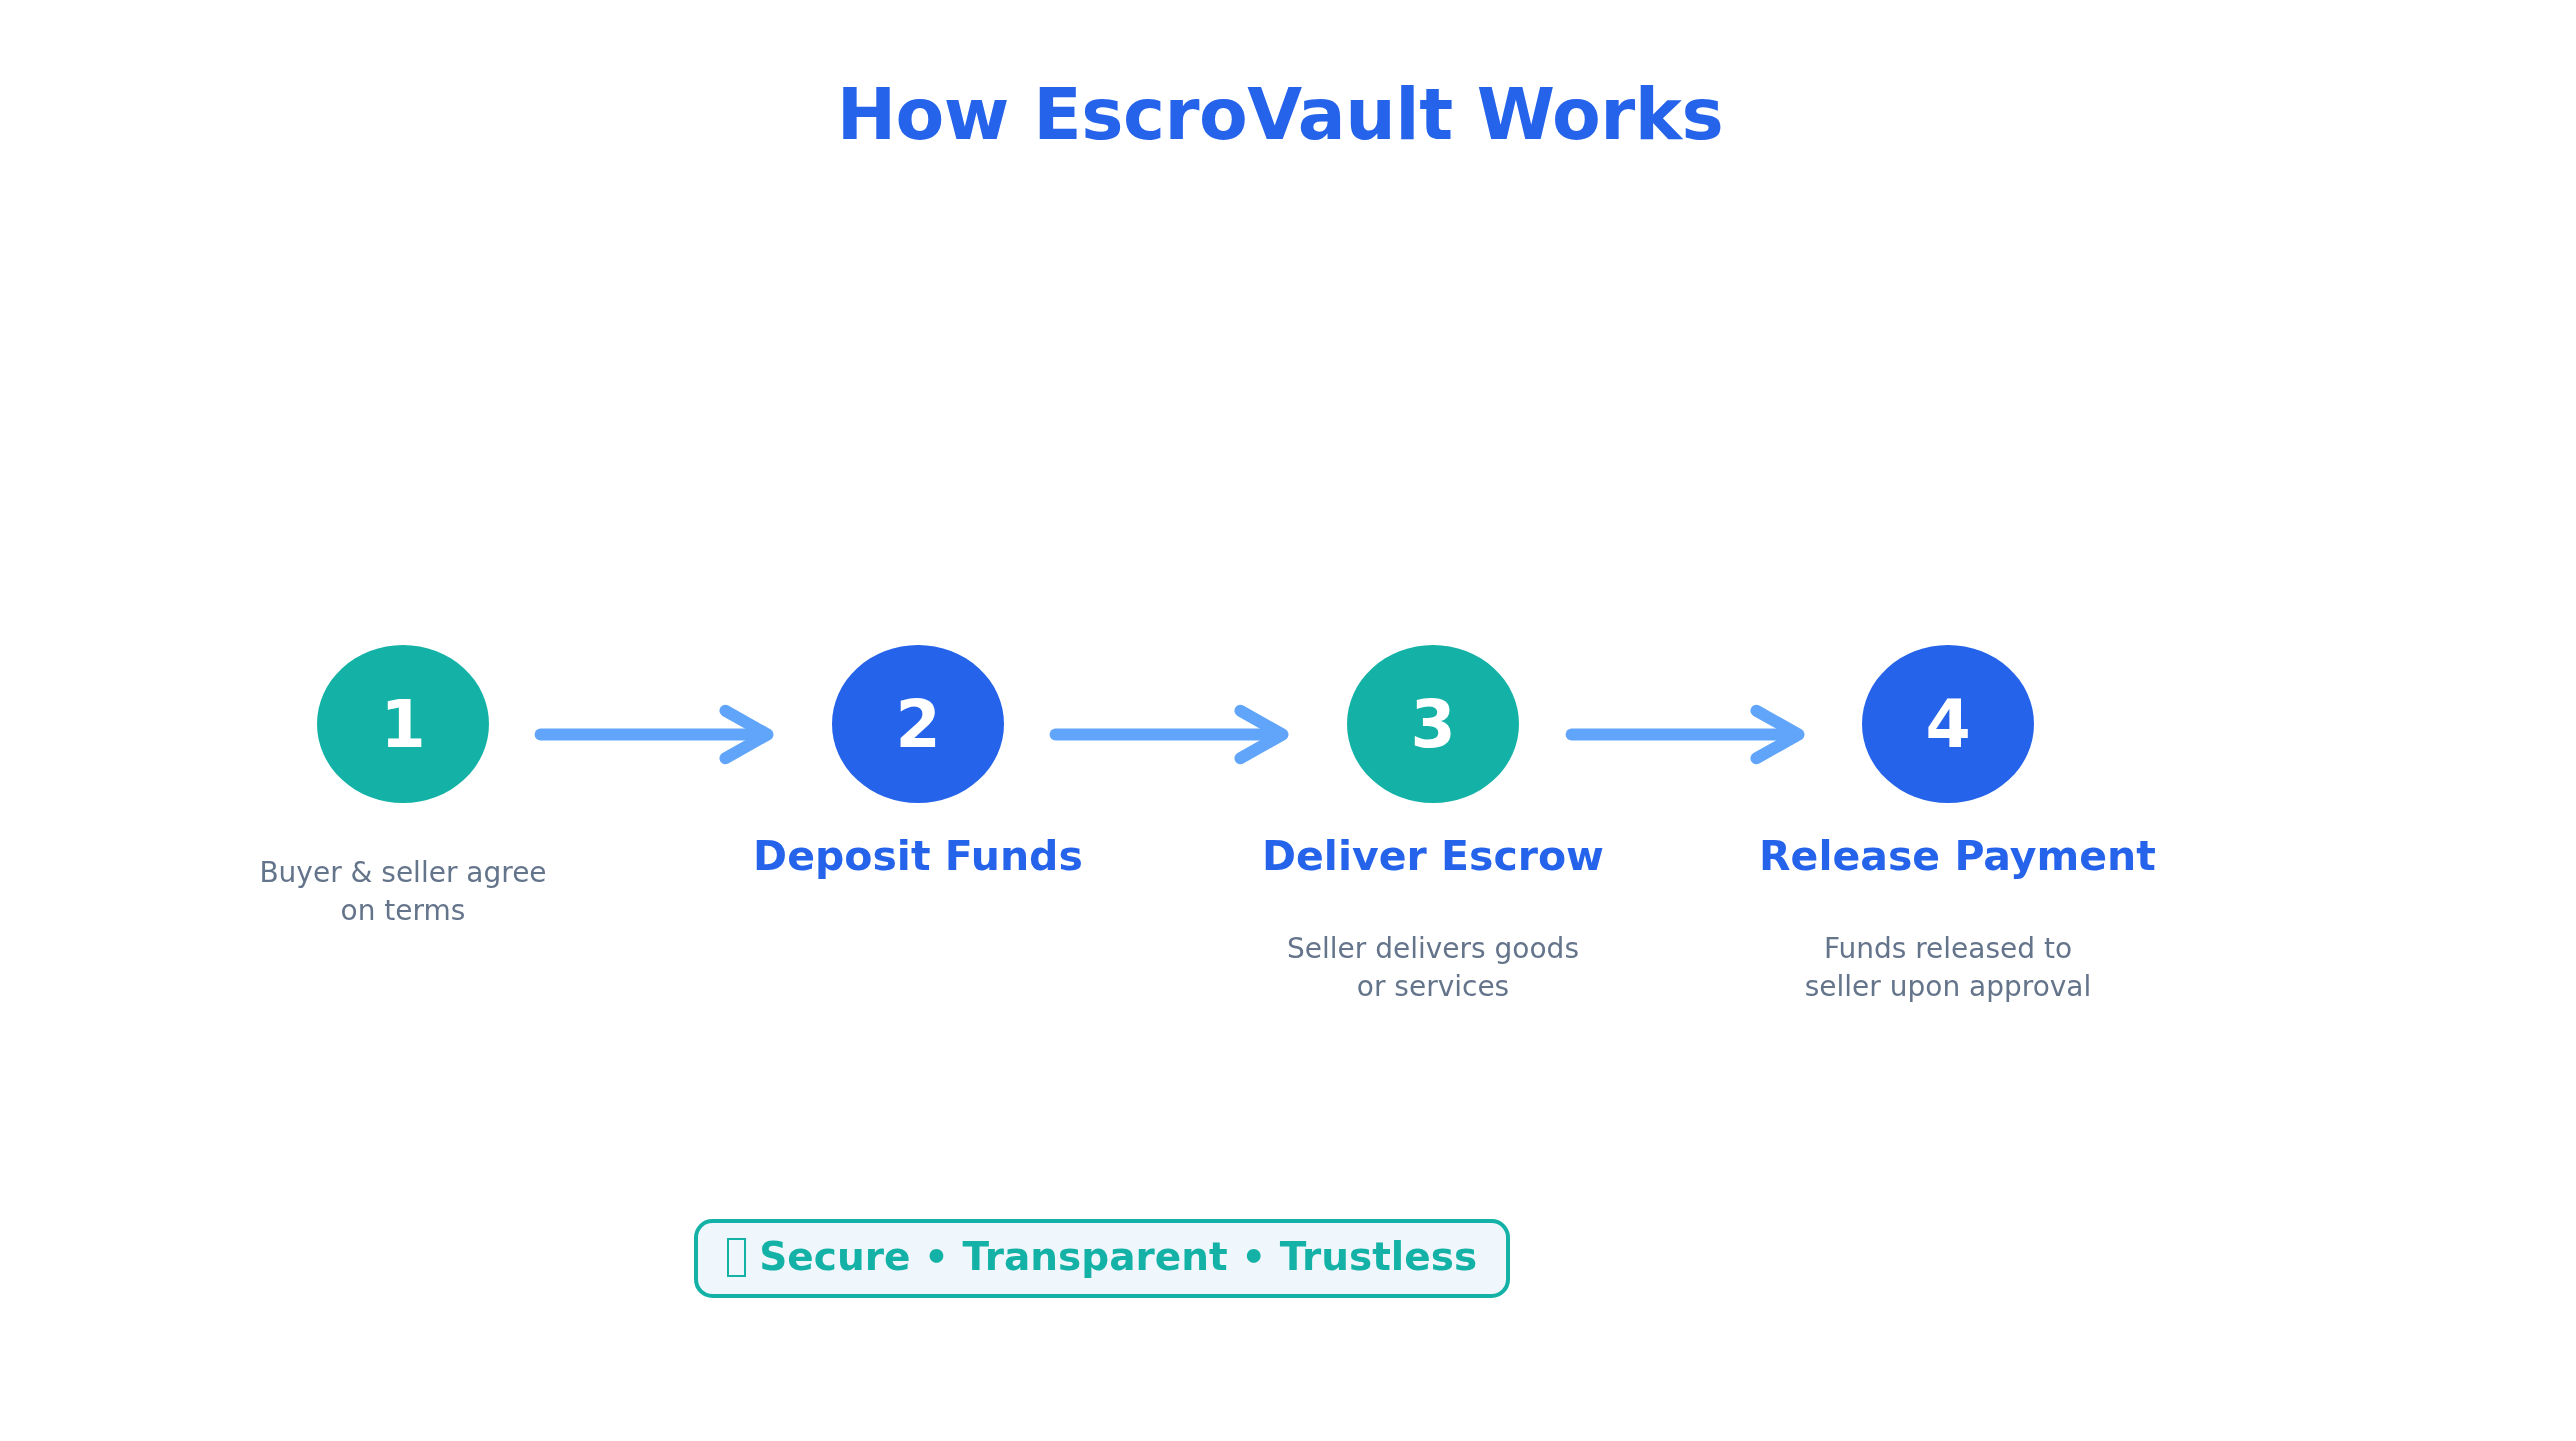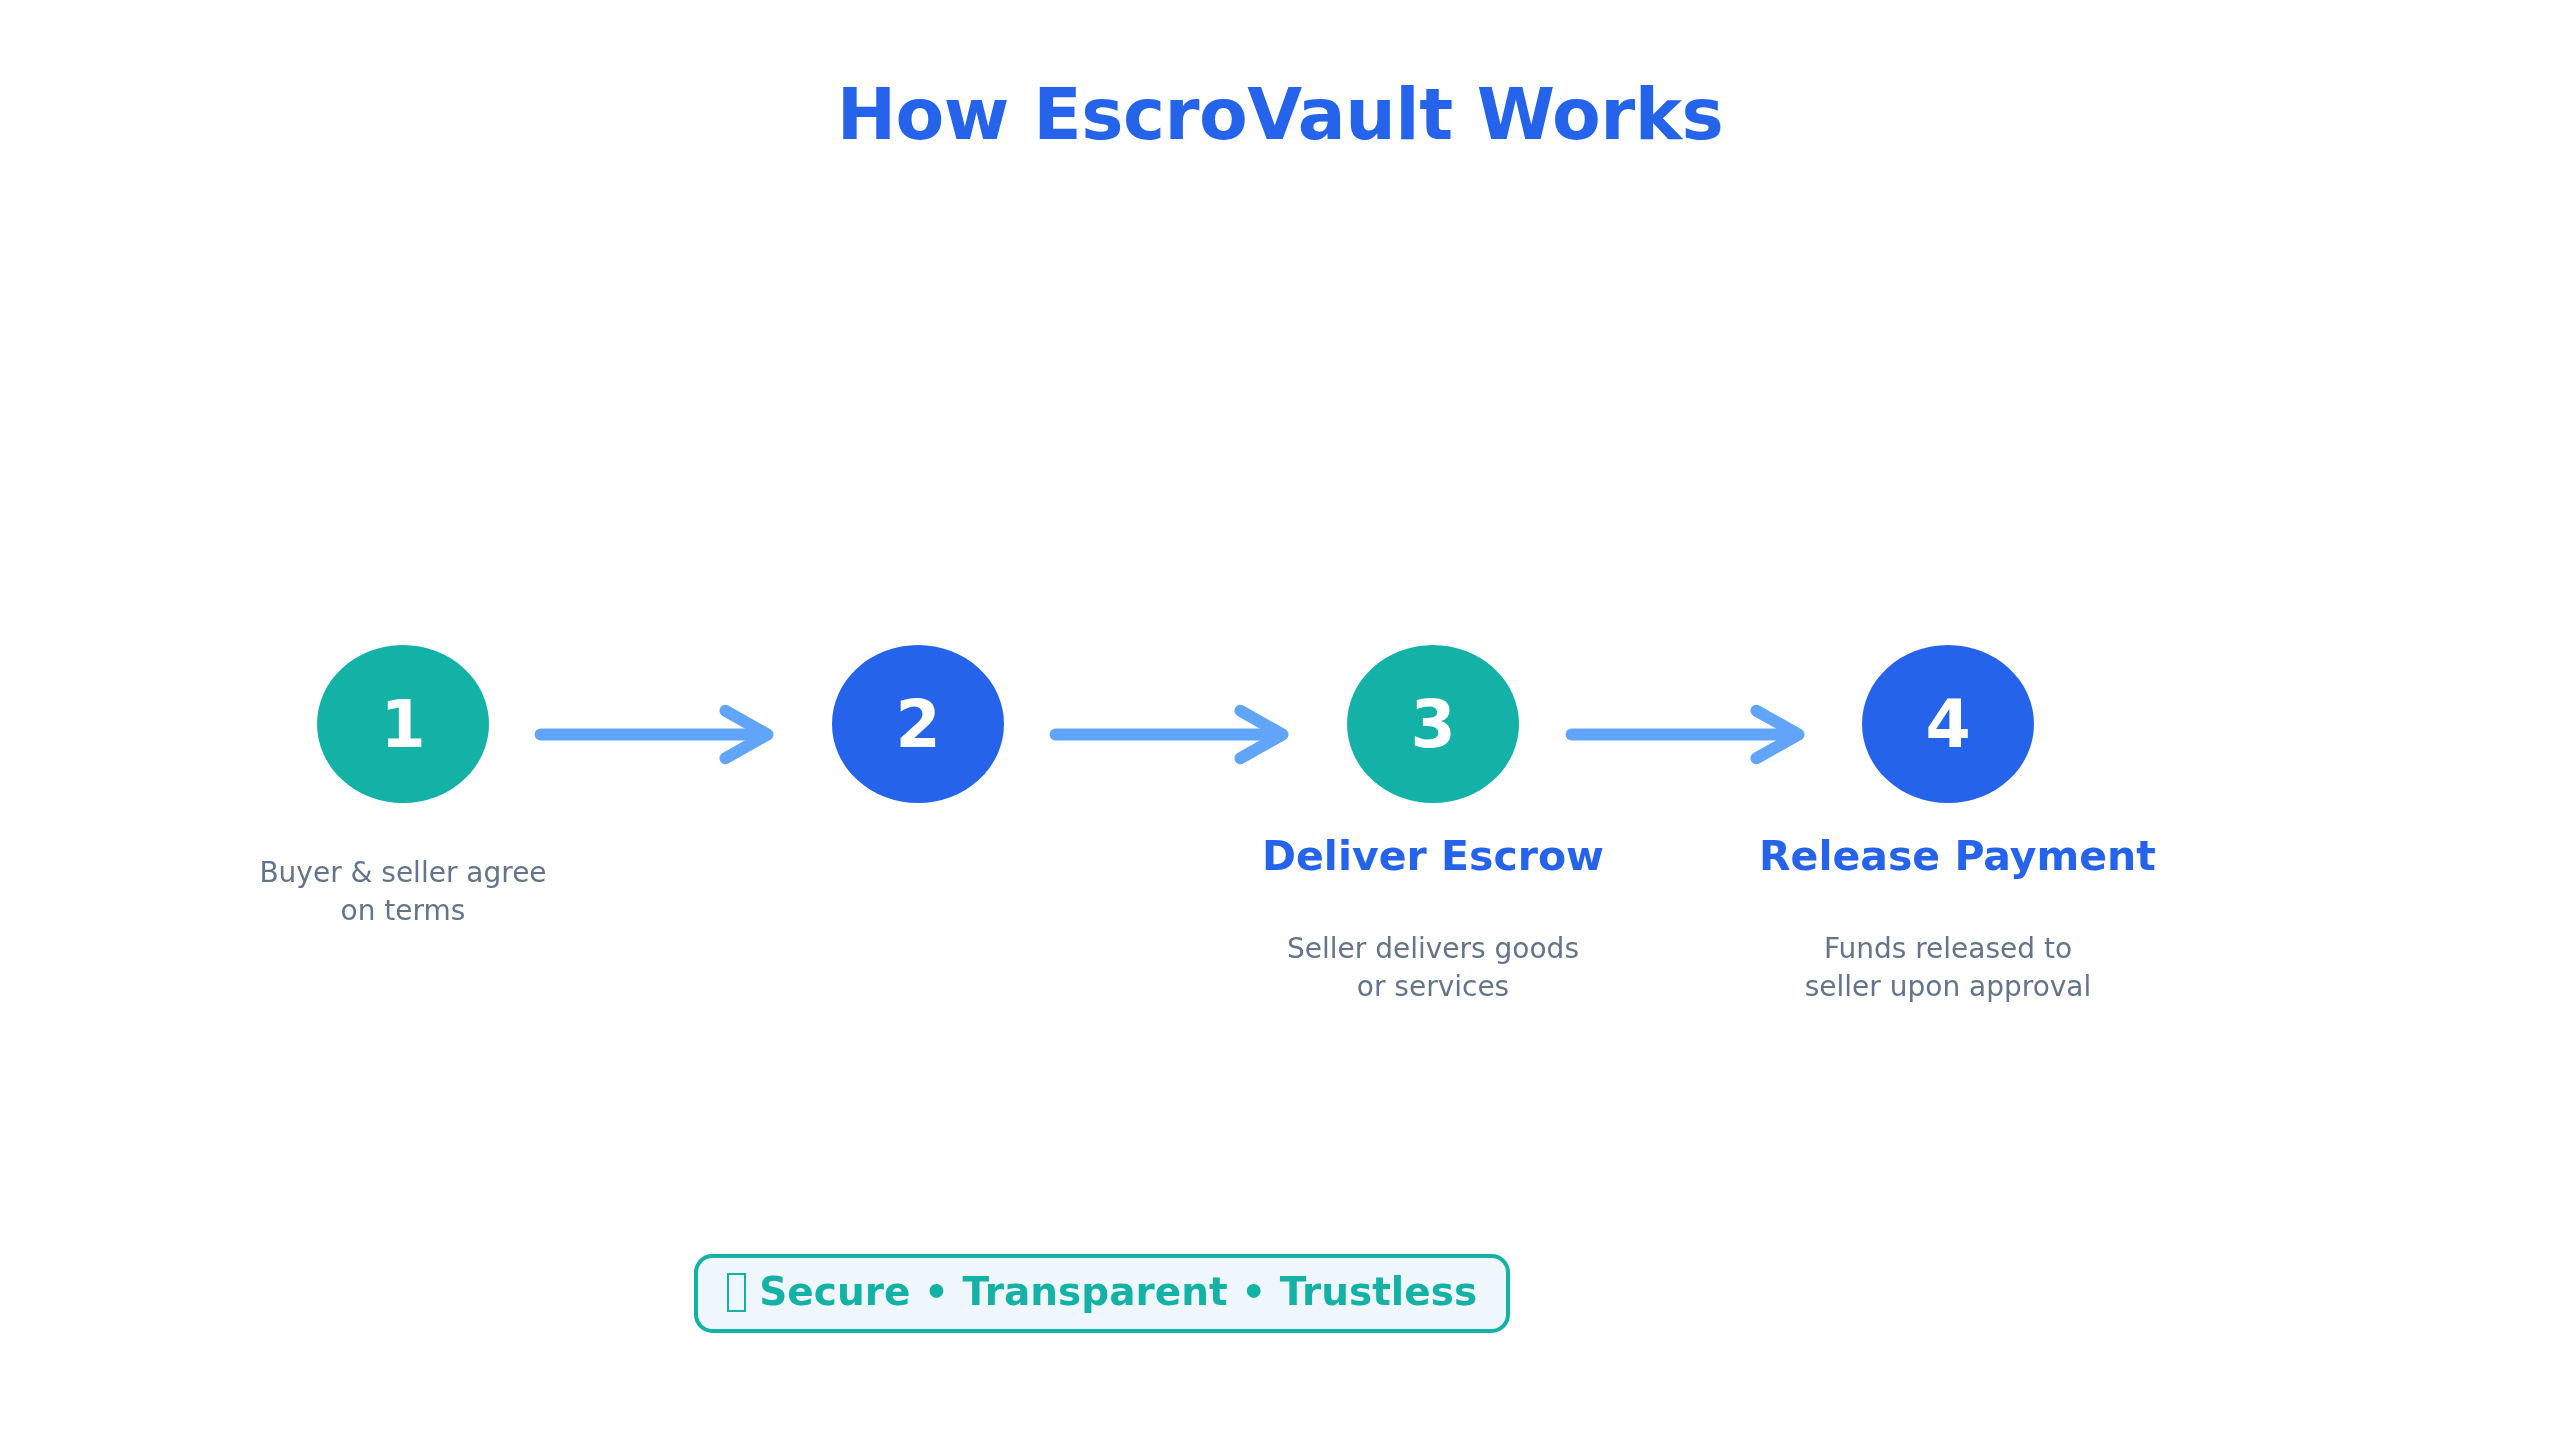--- a/index.html
+++ b/index.html
@@ -89,21 +89,21 @@
     width: 254px;
     height: 65px;
     margin-left: -127px;
   }
   .arrow svg { display: block; width: 254px; height: 65px; }
 
   
   .badge-wrap {
     position: absolute;
     left: 0;
-    top: 1254px;
+    top: 1219px;
     width: 2204px;
     display: flex;
     justify-content: center;
     text-align: center;
   }
   .badge {
     box-sizing: border-box;
     background: #EFF6FC;
     border: 4.9px solid #14B2A6;
     border-radius: 18.4px;
@@ -146,20 +146,21 @@
         <line x1="14" y1="60" x2="430" y2="60"></line>
         <polyline points="356,16 434,60 356,104"></polyline>
       </g>
     </svg>
   </div>
 
   <div class="step" style="left:773px;">
     <div class="step-circle blue">
       <span>2</span>
     </div>
+    <div class="step-title">Deposit Funds</div>
   </div>
 
   <div class="arrow" style="left:1030px;">
     <svg viewBox="0 0 470 120" xmlns="http://www.w3.org/2000/svg">
       <g stroke="#60A5FA" stroke-width="22" fill="none" stroke-linecap="round" stroke-linejoin="round">
         <line x1="14" y1="60" x2="430" y2="60"></line>
         <polyline points="356,16 434,60 356,104"></polyline>
       </g>
     </svg>
   </div>

